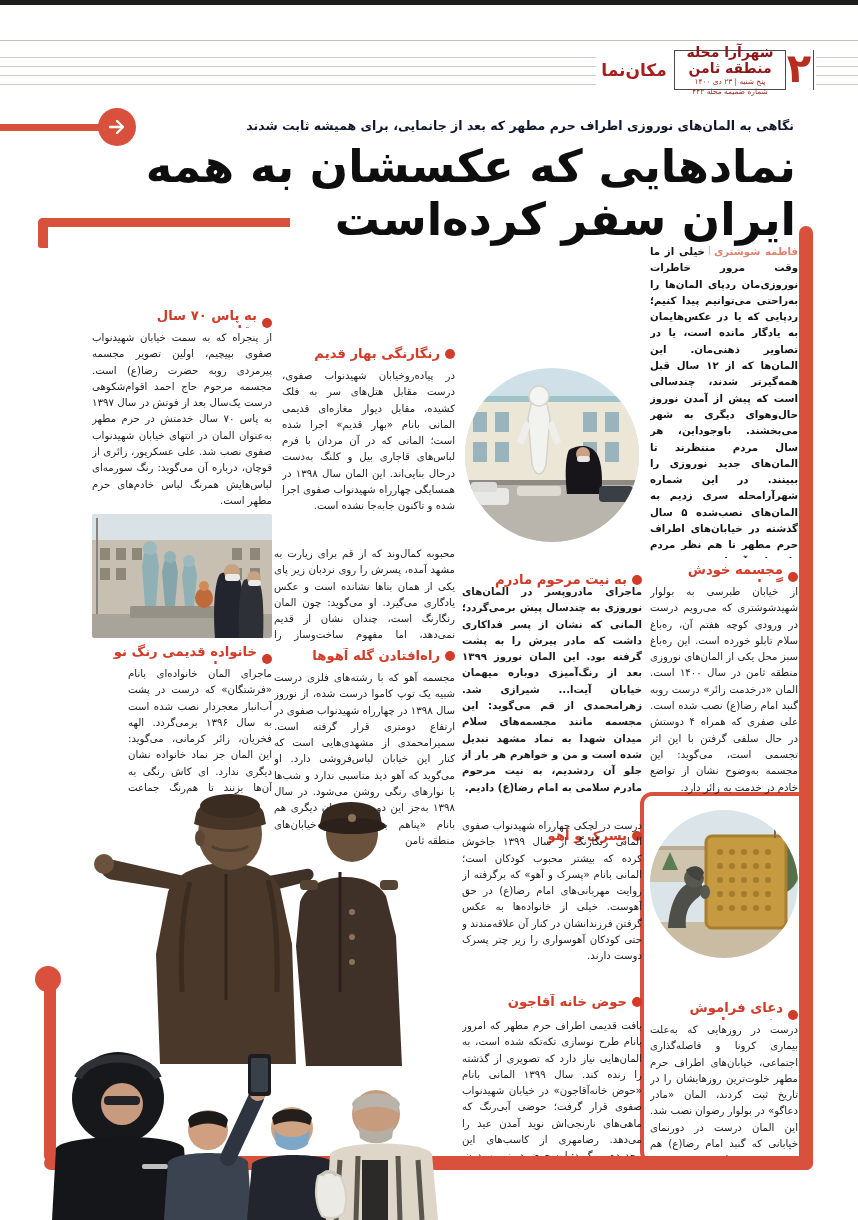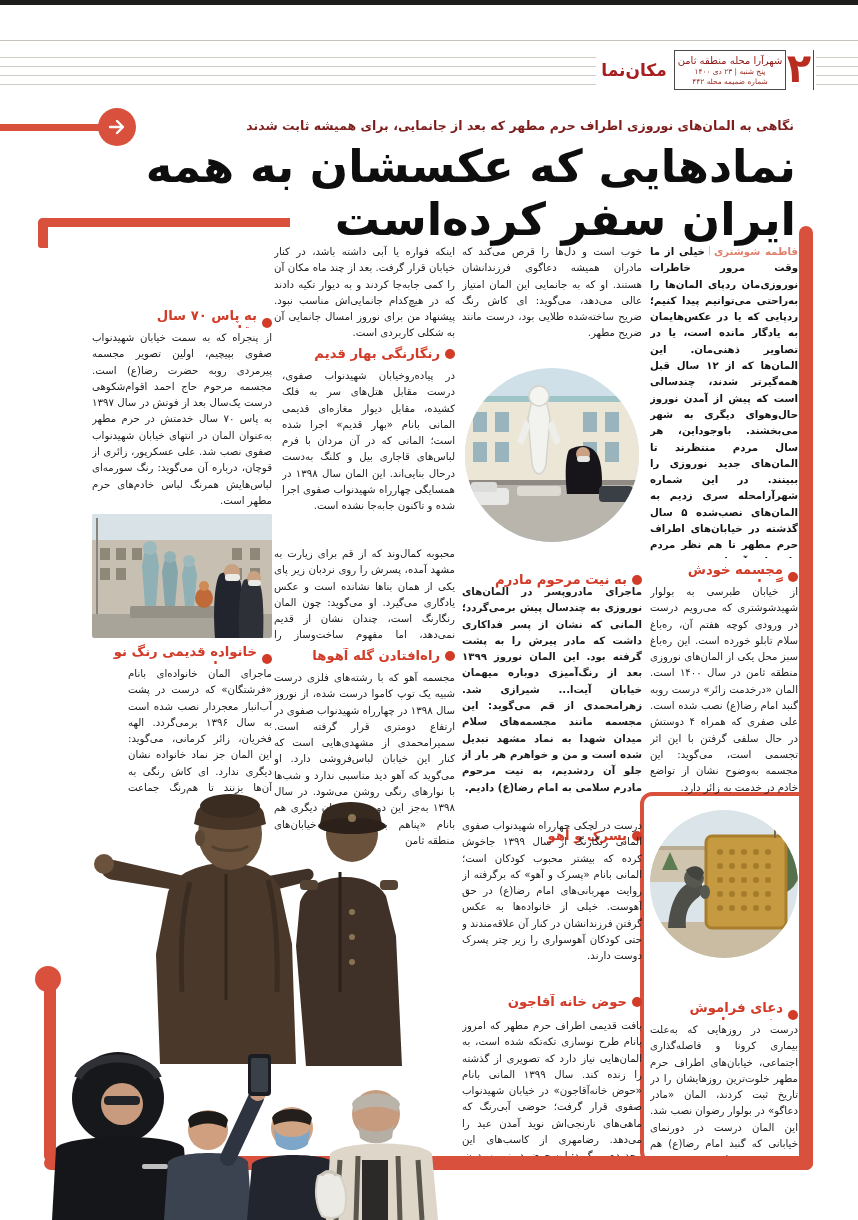--- a/index.html
+++ b/index.html
@@ -14,31 +14,31 @@
   .mh-rule{position:absolute;background:#cfccc5;height:1px;}
   .section-tab{
     position:absolute;left:596px;top:53px;width:76px;height:34px;
     color:#a81d20;font-weight:bold;font-size:17px;text-align:center;line-height:34px;
   }
   .edition-box{
     position:absolute;left:674px;top:50px;width:112px;height:40px;
     border:1.5px solid #4a4a48;box-sizing:border-box;text-align:center;
     display:flex;flex-direction:column;justify-content:center;gap:1px;
   }
-  .edition-box .l1{color:#8e1717;font-weight:normal;font-size:10px;}
+  .edition-box .l1{color:#8e1717;font-weight:bold;font-size:14px;}
   .edition-box .l2,.edition-box .l3{color:#9c2a22;font-size:7.4px;}
   .page-num{
     position:absolute;left:786px;top:42px;width:26px;height:52px;
     color:#b92c20;font-weight:bold;font-size:40px;line-height:52px;text-align:center;
   }
   .mh-vline{position:absolute;left:813px;top:50px;width:1px;height:40px;background:#4a4a48;}
   
   .kicker{
     position:absolute;right:64px;top:118px;width:730px;
-    font-size:12.5px;font-weight:bold;color:#7f1d1d;text-align:right;
+    font-size:12.5px;font-weight:bold;color:#0f172a;text-align:right;
   }
   .main-title{
     position:absolute;right:62px;top:140px;width:740px;
     font-size:45px;font-weight:700;color:#0e0e0e;text-align:right;letter-spacing:-0.5px;
   }
   .arrow-line{position:absolute;left:0;top:124px;width:104px;height:7px;background:#d9503c;}
   .arrow-circle{
     position:absolute;left:98px;top:108px;width:38px;height:38px;border-radius:50%;
     background:#d9503c;display:flex;align-items:center;justify-content:center;
   }
@@ -181,23 +181,20 @@
         <span class="dot"></span>
         <span>دعای فراموش نشدنی مادر</span>
       </h3>
   </div>
   <div class="blk" style="top:778px;height:138px;">
     <p class="para">درست در روزهایی که به‌علت بیماری کرونا و فاصله‌گذاری اجتماعی، خیابان‌های اطراف حرم مطهر خلوت‌ترین روزهایشان را در تاریخ ثبت کردند، المان «مادر دعاگو» در بولوار رضوان نصب شد. این المان درست در دورنمای خیابانی که گنبد امام رضا(ع) هم دیده می‌شود، خیلی</p>
   </div>
 </div>
 
 <div class="col colB">
-  <div class="blk" style="top:0;height:100px;">
-    <p class="para">خوب است و دل‌ها را قرص می‌کند که مادران همیشه دعاگوی فرزندانشان هستند. او که به جانمایی این المان امتیاز عالی می‌دهد، می‌گوید: ای کاش رنگ ضریح ساخته‌شده طلایی بود، درست مانند ضریح مطهر.</p>
-  </div>
   <div class="photo photo-circle" style="left:3px;top:124px;width:174px;height:174px;">
     <svg width="174" height="174" viewBox="0 0 174 174">
       <rect width="174" height="174" fill="#cfe0e8"></rect>
       <rect y="28" width="174" height="88" fill="#ece6d6"></rect>
       <rect y="28" width="174" height="6" fill="#9ec4c8"></rect>
       <g fill="#9ab4bd">
         <rect x="8" y="44" width="14" height="20"></rect>
           <rect x="30" y="44" width="14" height="20"></rect>
         <rect x="118" y="44" width="14" height="20"></rect>
           <rect x="140" y="44" width="14" height="20"></rect>
@@ -246,23 +243,20 @@
         <span class="dot"></span>
         <span>حوض خانه آقاجون</span>
       </h3>
   </div>
   <div class="blk" style="top:774px;height:142px;">
     <p class="para">بافت قدیمی اطراف حرم مطهر که امروز بانام طرح نوسازی تکه‌تکه شده است، به المان‌هایی نیاز دارد که تصویری از گذشته را زنده کند. سال ۱۳۹۹ المانی بانام «حوض خانه‌آقاجون» در خیابان شهیدنواب صفوی قرار گرفت؛ حوضی آبی‌رنگ که ماهی‌های نارنجی‌اش نوید آمدن عید را می‌دهد. رضامهری از کاسب‌های این محدوده می‌گوید: این حوض در نوروز بدون</p>
   </div>
 </div>
 
 <div class="col colC">
-  <div class="blk" style="top:0;height:100px;">
-    <p class="para">اینکه فواره یا آبی داشته باشد، در کنار خیابان قرار گرفت. بعد از چند ماه مکان آن را کمی جابه‌جا کردند و به دیوار تکیه دادند که در هیچ‌کدام جانمایی‌اش مناسب نبود. پیشنهاد من برای نوروز امسال جانمایی آن به شکلی کاربردی است.</p>
-  </div>
   <div class="blk" style="top:102px;height:20px;">
     <h3 class="sec">
         <span class="dot"></span>
         <span>رنگارنگی بهار قدیم</span>
       </h3>
   </div>
   <div class="blk" style="top:124px;height:176px;margin-left:8px;">
     <p class="para">در پیاده‌روخیابان شهیدنواب صفوی، درست مقابل هتل‌های سر به فلک کشیده، مقابل دیوار مغازه‌ای قدیمی المانی بانام «بهار قدیم» اجرا شده است؛ المانی که در آن مردان با فرم لباس‌های قاجاری بیل و کلنگ به‌دست درحال بنایی‌اند. این المان سال ۱۳۹۸ در همسایگی چهارراه شهیدنواب صفوی اجرا شده و تاکنون جابه‌جا نشده است.</p>
   </div>
 

